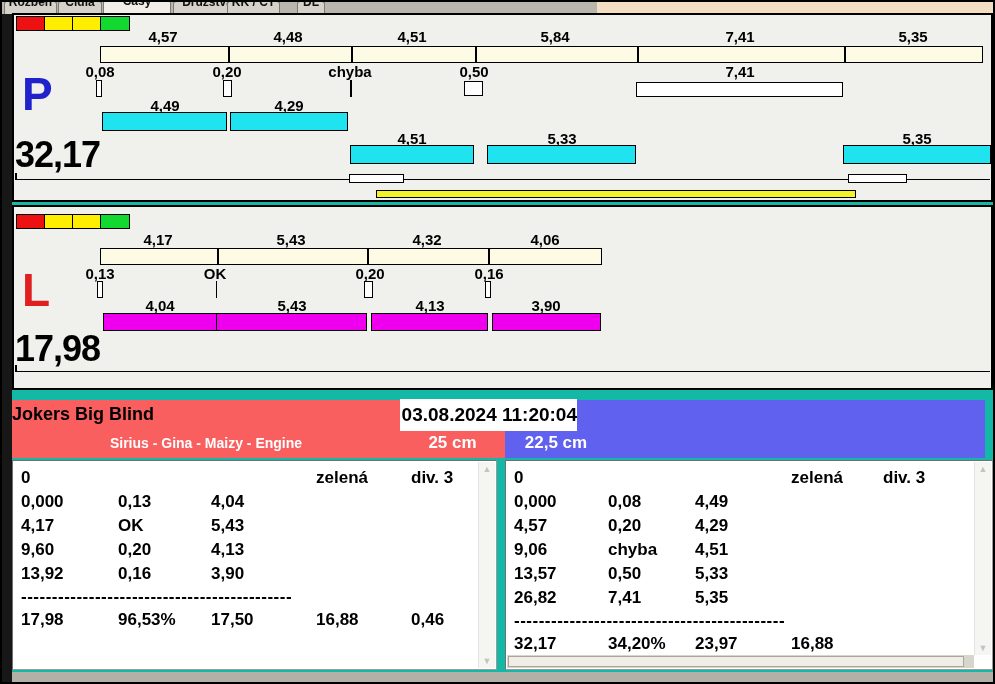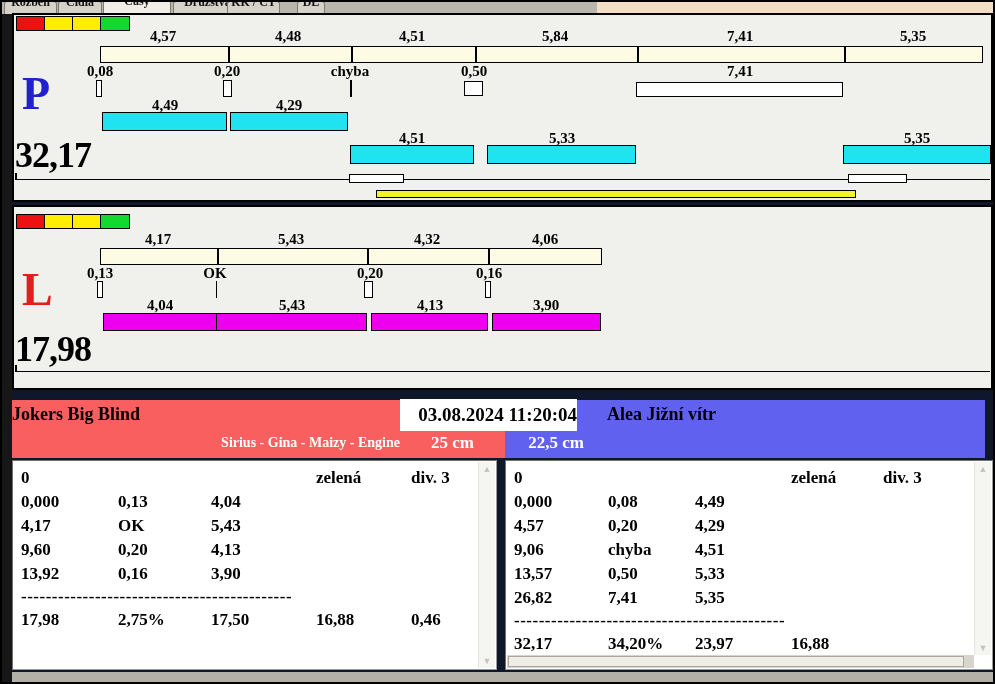--- a/index.html
+++ b/index.html
@@ -1,17 +1,17 @@
 <!DOCTYPE html>
 <html><head>
 <meta charset="utf-8">
 <style>
   * { margin:0; padding:0; box-sizing:border-box; }
   body { font-family:"Liberation Sans", sans-serif; background:#888; }
-  .canvas { position:relative; width:995px; height:684px; background:#0f172a; overflow:hidden;font-family:Liberation Serif, serif; }
+  .canvas { position:relative; width:995px; height:684px; background:#14b8a6; overflow:hidden; }
   .frame { position:absolute; inset:0; border:2px solid #000; pointer-events:none; z-index:50; }
 
   
   .tabbar { position:absolute; left:2px; top:0; width:991px; height:14px; background:#b9b6ae; }
   .peach { position:absolute; left:595px; top:0; width:398px; height:14px; background:#f3ddc3; }
   .tab { position:absolute; top:1px; height:13px; background:#d6d2c9; border:1px solid #7d7a72; border-bottom:none;
          border-radius:3px 3px 0 0; overflow:hidden; text-align:center; }
   .tab span { display:block; margin-top:-7px; font-size:12px; font-weight:bold; color:#111; white-space:nowrap; }
   .tab.active { background:#f0eee7; top:0; height:28px; }
 
@@ -192,25 +192,24 @@
 
     <div class="lane-letter" style="left:8px;top:60px;color:#e02020;">L</div>
     <div class="lane-total" style="left:1px;top:124px;">17,98</div>
 
     <div class="basetick" style="left:1px;top:158px;"></div>
     <div class="baseline" style="left:1px;top:164px;width:975px;"></div>
   </div>
 
   <div class="hdr hdr-red">
     <div class="team-name" style="left:0;width:493px;">Jokers Big Blind</div>
-    <div class="team-dogs" style="left:0;width:388px;text-align:right;">Sirius - Gina - Maizy - Engine</div>
+    <div class="team-dogs" style="left:0;width:388px;">Sirius - Gina - Maizy - Engine</div>
     <div class="height-lbl" style="left:388px;width:105px;">25 cm</div>
   </div>
   <div class="hdr hdr-blue">
-    <div class="team-name" style="left:102px;width:378px;">Alea Jižní vítr</div>
     <div class="height-lbl" style="left:0;width:102px;">22,5 cm</div>
   </div>
   <div class="datebox">03.08.2024 11:20:04</div>
 
   <div class="tbl tbl-left">
     <div class="trow">
       <span>0</span>
         <span></span>
         <span></span>
       <span>zelená</span>
@@ -234,21 +233,21 @@
     <div class="trow">
         <span>13,92</span>
         <span>0,16</span>
         <span>3,90</span>
       </div>
     <div class="trow seprow">
         <span style="grid-column:1 / span 5;">--------------------------------------------</span>
       </div>
     <div class="trow">
       <span>17,98</span>
-      <span>2,75%</span>
+      <span>96,53%</span>
       <span>17,50</span>
       <span>16,88</span>
       <span>0,46</span>
     </div>
     <div class="vscroll">
       <div class="arr up">▲</div>
       <div class="arr dn">▼</div>
     </div>
   </div>
 

